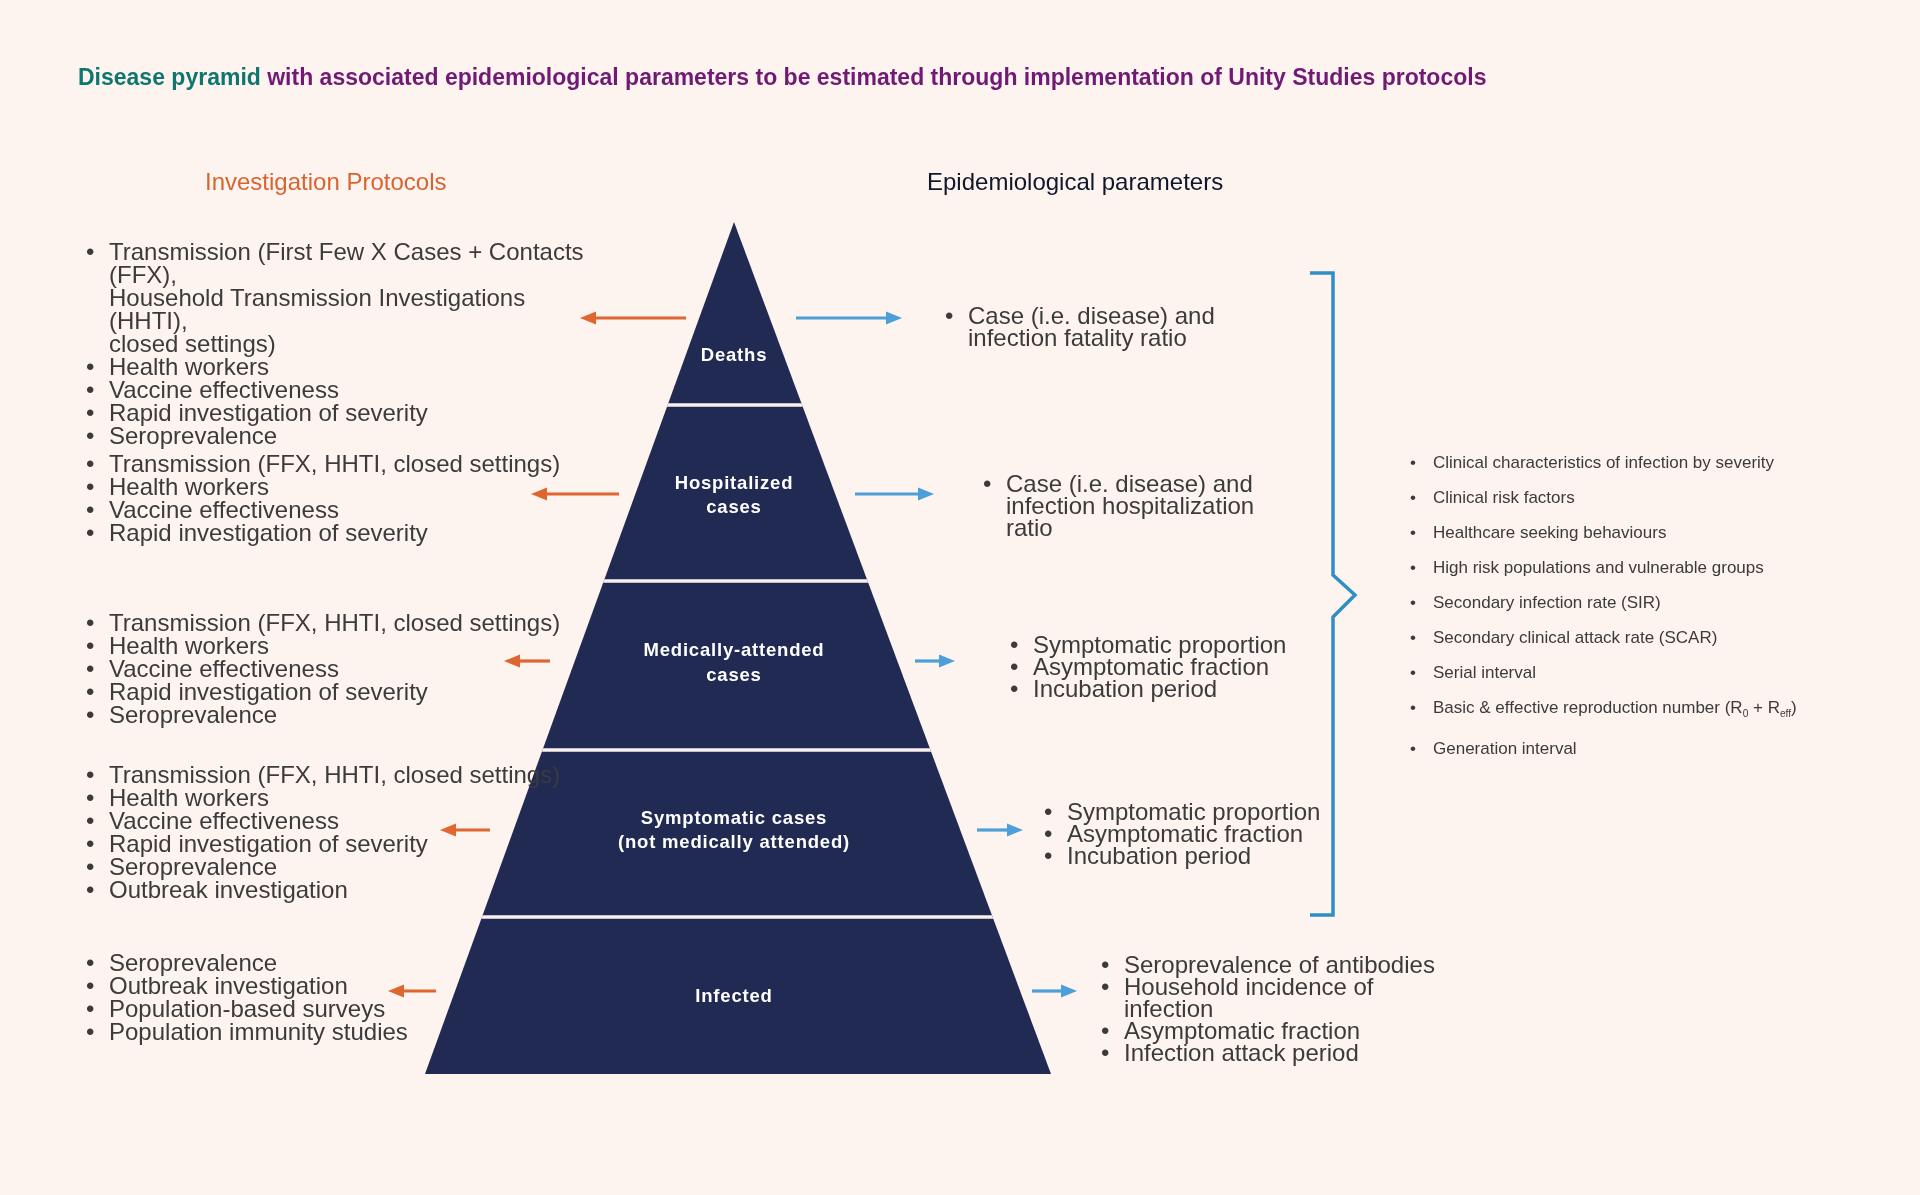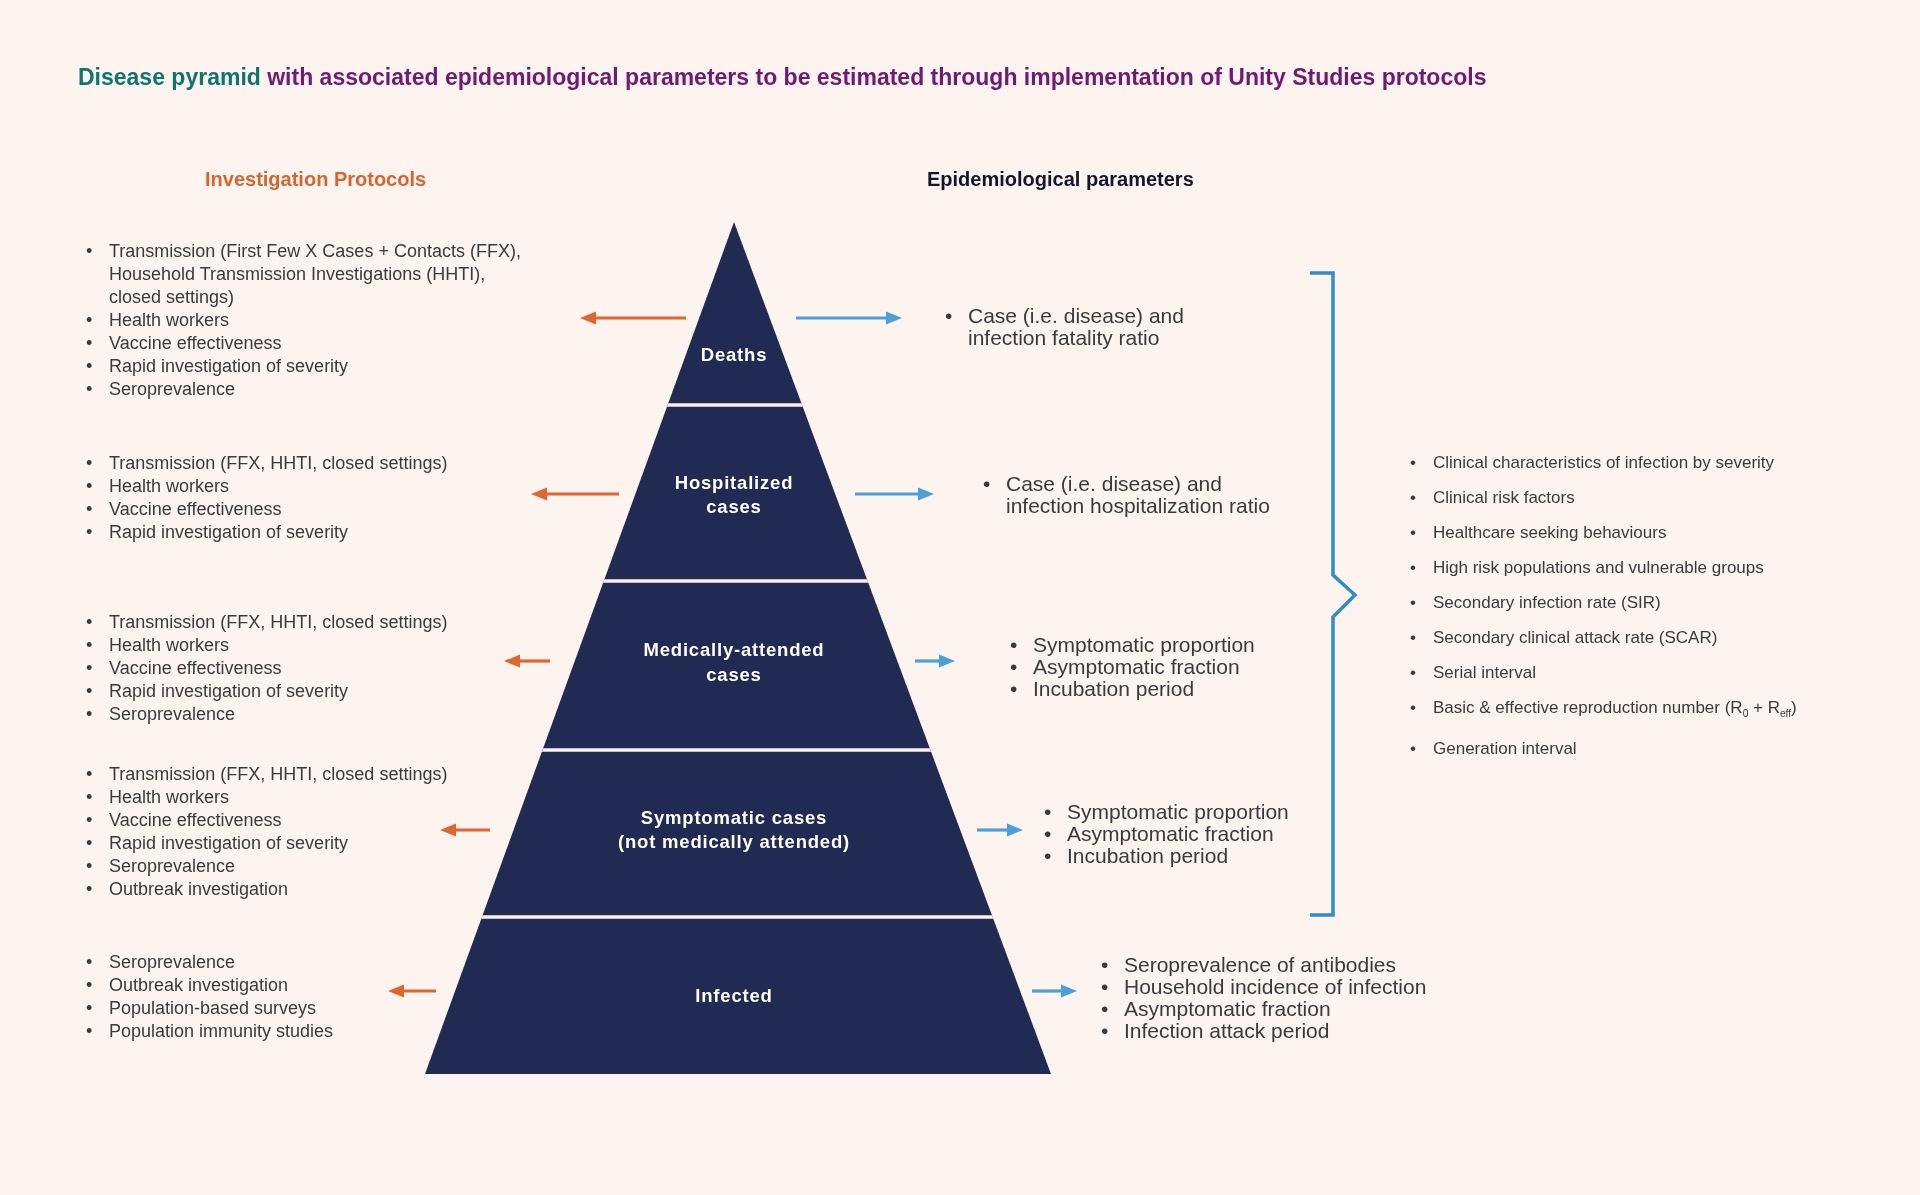--- a/index.html
+++ b/index.html
@@ -5,29 +5,29 @@
   html,body{margin:0;padding:0;}
   body{
     width:1920px;height:1195px;position:relative;overflow:hidden;
     background:#fdf3ef;color:#3b3b3b;
     font-family:"Liberation Sans",sans-serif;
   }
   .abs{position:absolute;}
   .title{left:78px;top:64px;font-size:23px;font-weight:bold;white-space:nowrap;}
   .title .hl{color:#0f766e;}
   .title .rest{color:#701a75;}
-  .col-head{font-size:20px;font-weight:bold;white-space:nowrap;}
+  .col-head{font-size:24px;font-weight:normal;white-space:nowrap;}
   .col-head.orange{left:205px;top:168px;color:#d9642f;}
   .col-head.blue{left:915px;top:168px;color:#0f172a;margin-left:12px;}
 
   ul.blist{list-style:none;margin:0;padding:0;position:absolute;}
   ul.blist li{position:relative;padding-left:25px;}
   ul.blist li::before{content:"\2022";position:absolute;left:2px;}
-  ul.left-list li{font-size:18px;line-height:23px;}
-  ul.right-list li{font-size:21px;line-height:22px;}
+  ul.left-list li{font-size:24px;line-height:23px;}
+  ul.right-list li{font-size:24px;line-height:22px;}
   ul.brace-list li{font-size:17px;line-height:22px;margin-bottom:13px;white-space:nowrap;}
   ul.brace-list sub{font-size:0.6em;}
 
   svg.arrow{position:absolute;overflow:visible;}
   svg.pyr{position:absolute;left:380px;top:195px;width:720px;height:900px;}
   svg.pyr text{fill:#ffffff;font-weight:bold;font-size:18.5px;letter-spacing:0.8px;text-anchor:middle;
                font-family:"Liberation Sans",sans-serif;}
   svg.brace{position:absolute;left:1300px;top:260px;width:70px;height:670px;}
 </style>
 </head>

